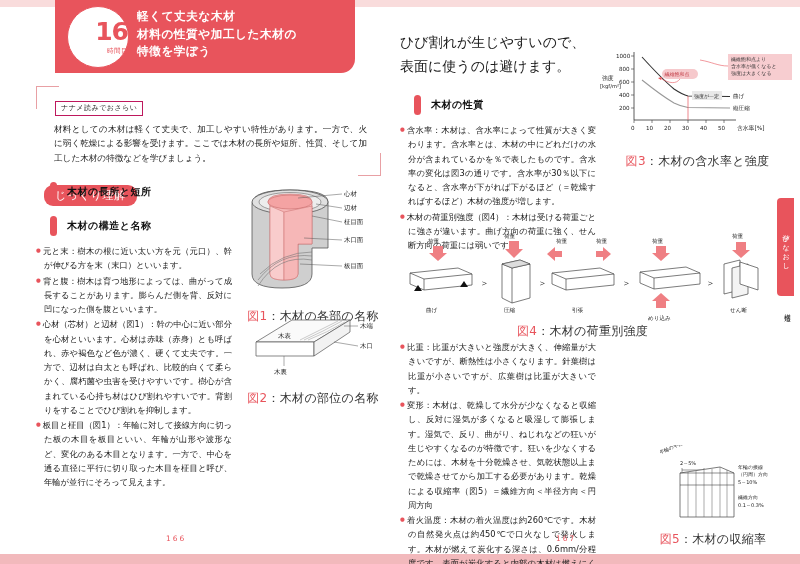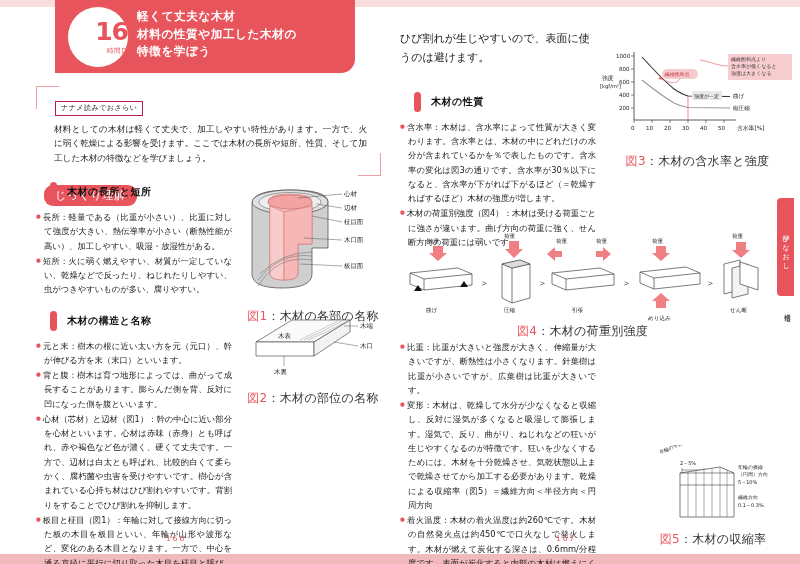--- a/index.html
+++ b/index.html
@@ -142,24 +142,20 @@
       <div class="intro-body">材料としての木材は軽くて丈夫で、加工しやすい特性があります。一方で、火に弱く乾燥による影響を受けます。ここでは木材の長所や短所、性質、そして加工した木材の特徴などを学びましょう。</div>
     </div>
     <div class="pill">じっくり理解</div>
   </div>
 
   <div class="col-left">
     <div class="sec-head">
       <div class="sec-bar"></div>
       <div class="sec-title">木材の長所と短所</div>
     </div>
-    <ul class="blist">
-      <li>長所：軽量である（比重が小さい）、比重に対して強度が大きい、熱伝導率が小さい（断熱性能が高い）、加工しやすい、吸湿・放湿性がある。</li>
-      <li>短所：火に弱く燃えやすい、材質が一定していない、乾燥などで反ったり、ねじれたりしやすい、虫がつきやすいものが多い、腐りやすい。</li>
-    </ul>
 
     <div class="sec-head" style="margin-top:14px">
       <div class="sec-bar"></div>
       <div class="sec-title">木材の構造と名称</div>
     </div>
     <ul class="blist">
       <li>元と末：樹木の根に近い太い方を元（元口）、幹が伸びる方を末（末口）といいます。</li>
       <li>背と腹：樹木は育つ地形によっては、曲がって成長することがあります。膨らんだ側を背、反対に凹になった側を腹といいます。</li>
       <li>心材（芯材）と辺材（図1）：幹の中心に近い部分を心材といいます。心材は赤味（赤身）とも呼ばれ、赤や褐色など色が濃く、硬くて丈夫です。一方で、辺材は白太とも呼ばれ、比較的白くて柔らかく、腐朽菌や虫害を受けやすいです。樹心が含まれている心持ち材はひび割れやすいです。背割りをすることでひび割れを抑制します。</li>
       <li>板目と柾目（図1）：年輪に対して接線方向に切った板の木目を板目といい、年輪が山形や波形など、変化のある木目となります。一方で、中心を通る直径に平行に切り取った木目を柾目と呼び、年輪が並行にそろって見えます。</li>
@@ -222,21 +218,21 @@
       <text x="122" y="16" font-size="6.4" fill="#222">木端</text>
       <text x="122" y="36" font-size="6.4" fill="#222">木口</text>
       <text x="36" y="62" font-size="6.4" fill="#222">木裏</text>
     </svg>
     <div class="figcap">
       <span class="fn">図2</span><span>：木材の部位の名称</span>
     </div>
   </div>
 
   <div class="col-right">
-    <div style="font-size:11px;line-height:1.72;color:#1a1a1a;margin-bottom:24px;">ひび割れが生じやすいので、表面に使うのは避けます。</div>
+    <div style="font-size:14px;line-height:1.72;color:#1a1a1a;margin-bottom:17px;">ひび割れが生じやすいので、表面に使うのは避けます。</div>
 
     <div class="sec-head">
       <div class="sec-bar"></div>
       <div class="sec-title">木材の性質</div>
     </div>
     <ul class="blist">
       <li>含水率：木材は、含水率によって性質が大きく変わります。含水率とは、木材の中にどれだけの水分が含まれているかを％で表したものです。含水率の変化は図3の通りです。含水率が30％以下になると、含水率が下がれば下がるほど（＝乾燥すればするほど）木材の強度が増します。</li>
       <li>木材の荷重別強度（図4）：木材は受ける荷重ごとに強さが違います。曲げ方向の荷重に強く、せん断方向の荷重には弱いです。</li>
     </ul>
   </div>

